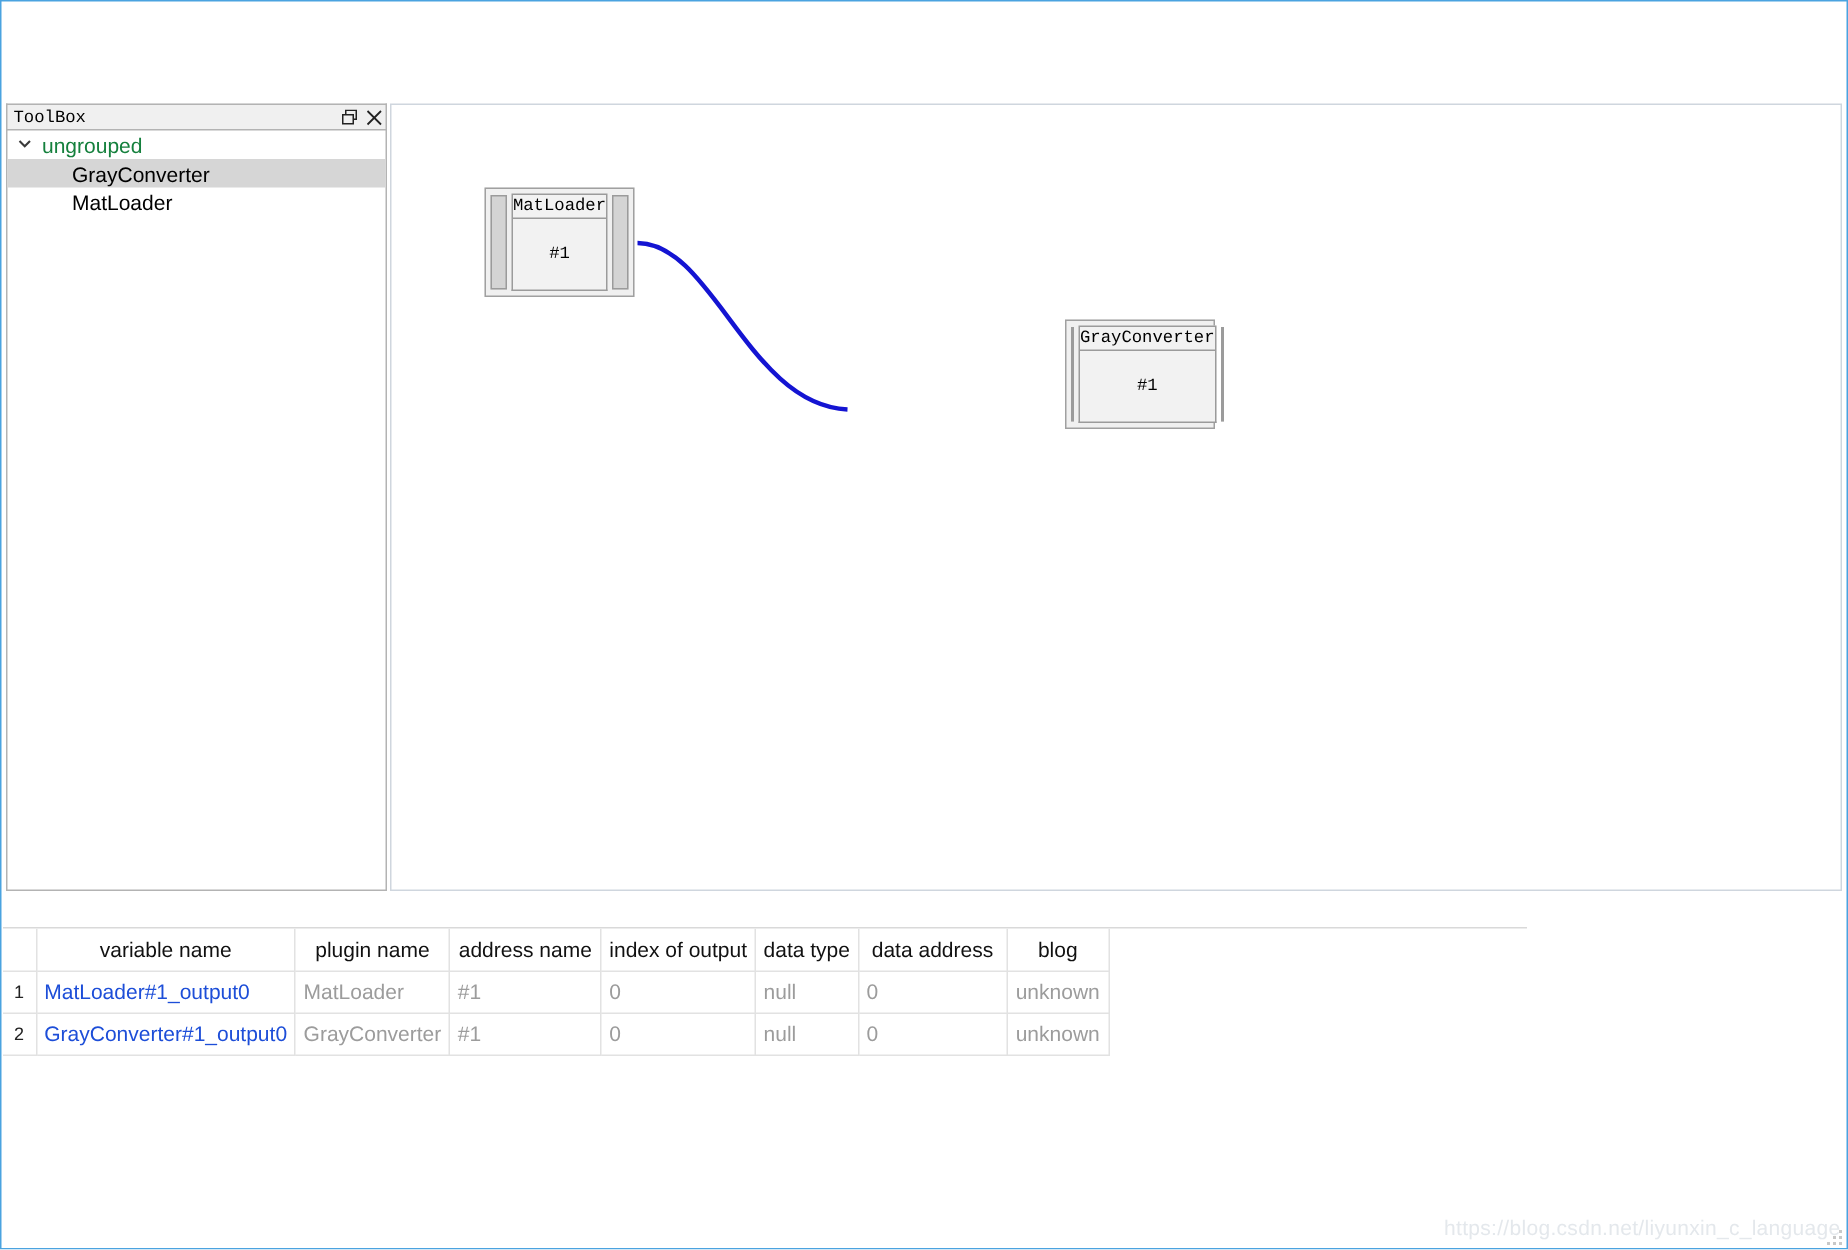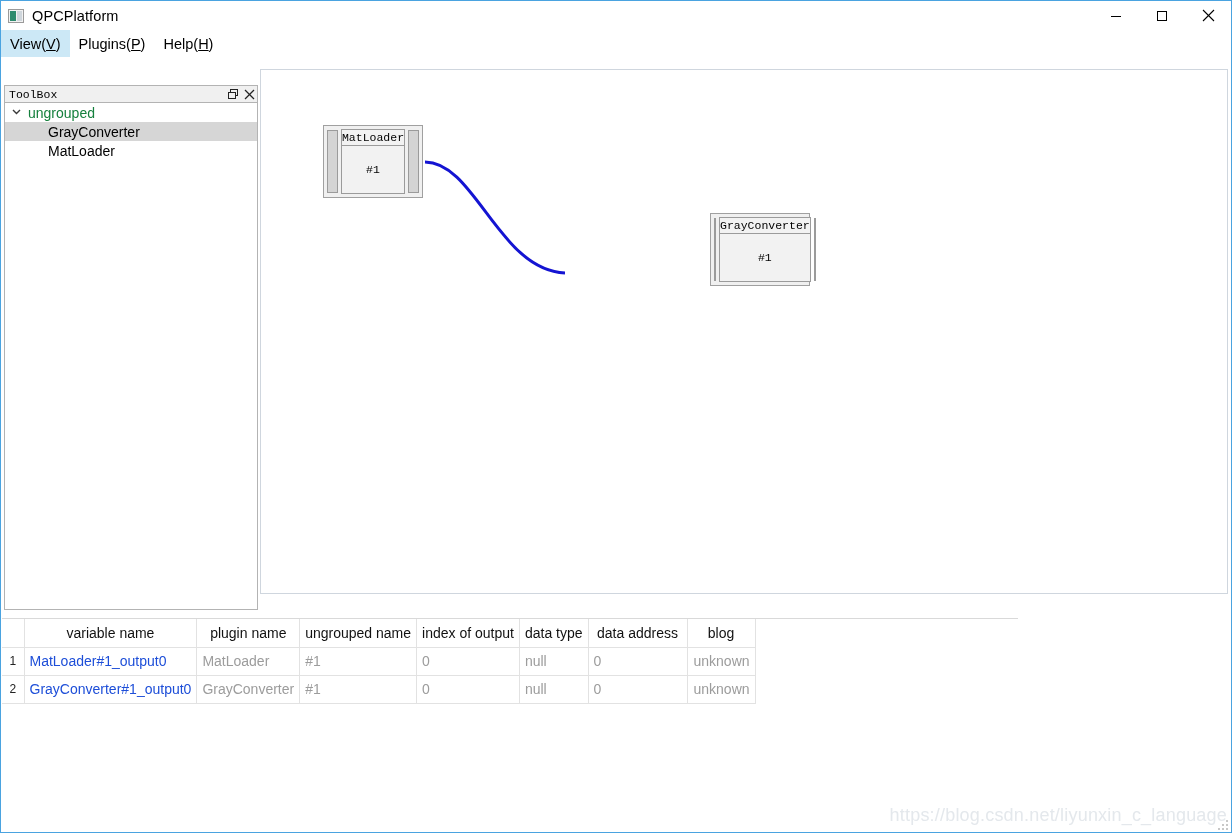--- a/index.html
+++ b/index.html
@@ -57,21 +57,21 @@
   }
   .menu-item {
     padding: 0 9px; display: flex; align-items: center;
     font-size: 14.5px; color: #000000; height: 27px;
   }
   .menu-item.active { background: #cce8f6; }
   .menu-item u { text-decoration: underline; }
 
   
   .toolbox {
-    position: absolute; left: 3px; top: 68px; width: 254px; height: 525px; margin-top: 16px;
+    position: absolute; left: 3px; top: 68px; width: 254px; height: 525px;
   }
   .dock-header {
     height: 17px; background: #f0f0f0;
     border: 1px solid #b3b3b3; border-bottom: none;
     display: flex; align-items: center;
     padding-left: 4px;
   }
   .dock-title {
     font-family: "Liberation Mono", monospace;
     font-size: 11.5px; color: #000000; flex: 1; letter-spacing: 0px;
@@ -162,77 +162,41 @@
     border-top: none;
   }
   table.grid th.corner, table.grid td.rowhdr {
     border-left: none; border-right: 1px solid #e2e2e2;
     background: #ffffff;
     text-align: center; padding: 0;
     font-size: 12px; color: #222;
   }
   td.primary { color: #1d4ed8; text-align: left; }
   td.dim { color: #9c9c9c; text-align: left; }
-  td.ctr { text-align: right; }
+  td.ctr { text-align: center; }
 
   
   .watermark {
     position: absolute; right: 4px; bottom: 6px;
-    font-size: 18px; color: #e4e8ec;
+    font-size: 14px; color: #e4e8ec;
     letter-spacing: 0.2px; white-space: nowrap;
   }
   .grip {
     position: absolute; right: 3px; bottom: 2px; width: 12px; height: 12px;
   }
   .grip i {
     position: absolute; width: 2px; height: 2px; background: #c8c8c8;
   }
 </style>
 </head>
 <body>
 
 <div id="app">
 
-  <div class="titlebar">
-    <div class="app-icon"></div>
-    <div class="app-title">QPCPlatform</div>
-    <div class="win-btns">
-      <div class="win-btn">
-        <svg width="12" height="12" viewBox="0 0 12 12">
-            <line x1="1" y1="6.5" x2="11" y2="6.5" stroke="#000" stroke-width="1"></line>
-          </svg>
-      </div>
-      <div class="win-btn">
-        <svg width="12" height="12" viewBox="0 0 12 12">
-            <rect x="1.5" y="1.5" width="9" height="9" fill="none" stroke="#000" stroke-width="1"></rect>
-          </svg>
-      </div>
-      <div class="win-btn">
-        <svg width="13" height="13" viewBox="0 0 13 13">
-            <line x1="1" y1="1" x2="12" y2="12" stroke="#000" stroke-width="1.1"></line>
-            <line x1="12" y1="1" x2="1" y2="12" stroke="#000" stroke-width="1.1"></line>
-          </svg>
-      </div>
-    </div>
-  </div>
-
-  <div class="menubar">
-    <div class="menu-item active">
-      <span>View</span>
-        <span>(<u>V</u>)</span>
-    </div>
-    <div class="menu-item">
-      <span>Plugins</span>
-        <span>(<u>P</u>)</span>
-    </div>
-    <div class="menu-item">
-      <span>Help</span>
-        <span>(<u>H</u>)</span>
-    </div>
-  </div>
+
 
   <div class="toolbox">
     <div class="dock-header">
       <span class="dock-title">ToolBox</span>
       <span class="dock-btn">
         <svg width="11" height="11" viewBox="0 0 11 11">
             <rect x="2.5" y="0.5" width="7" height="6" fill="none" stroke="#222" stroke-width="1"></rect>
             <rect x="0.5" y="3.5" width="7" height="6" fill="#f0f0f0" stroke="#222" stroke-width="1"></rect>
           </svg>
       </span>
@@ -296,21 +260,21 @@
             <col style="width: 101px;">
             <col style="width: 66px;">
             <col style="width: 99px;">
             <col style="width: 68px;">
           </colgroup>
         <thead>
           <tr>
             <th class="corner"></th>
             <th>variable name</th>
             <th>plugin name</th>
-            <th>ungrouped name</th>
+            <th>address name</th>
             <th>index of output</th>
             <th>data type</th>
             <th>data address</th>
             <th>blog</th>
           </tr>
         </thead>
         <tbody>
           <tr>
             <td class="rowhdr">1</td>
             <td class="primary">MatLoader#1_output0</td>

